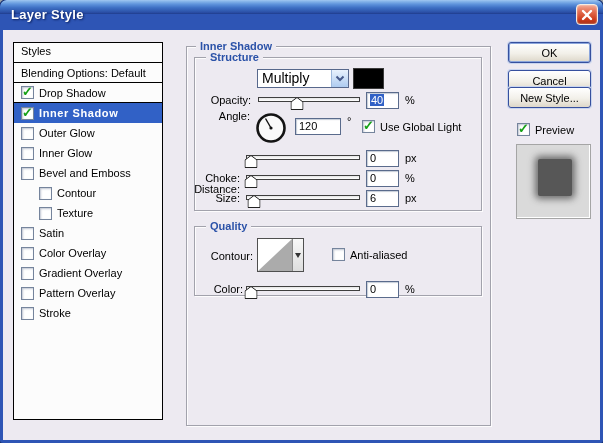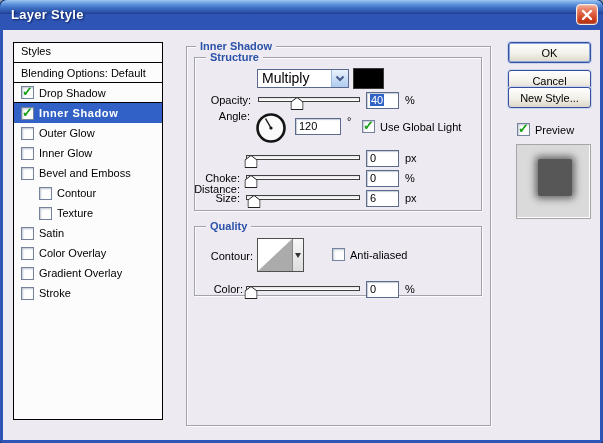--- a/index.html
+++ b/index.html
@@ -161,20 +161,24 @@
         <div class="style-row">
           <span class="cb"></span>
           <span>Color Overlay</span>
         </div>
         <div class="style-row">
           <span class="cb"></span>
           <span>Gradient Overlay</span>
         </div>
         <div class="style-row">
           <span class="cb"></span>
+          <span>Pattern Overlay</span>
+        </div>
+        <div class="style-row">
+          <span class="cb"></span>
           <span>Stroke</span>
         </div>
       </div>
 
     <div class="fs fs-main"></div>
     <div class="fs fs-structure"></div>
     <div class="fs fs-quality"></div>
     <span class="legend legend-main">Inner Shadow</span>
     <span class="legend legend-structure">Structure</span>
     <span class="legend legend-quality">Quality</span>

